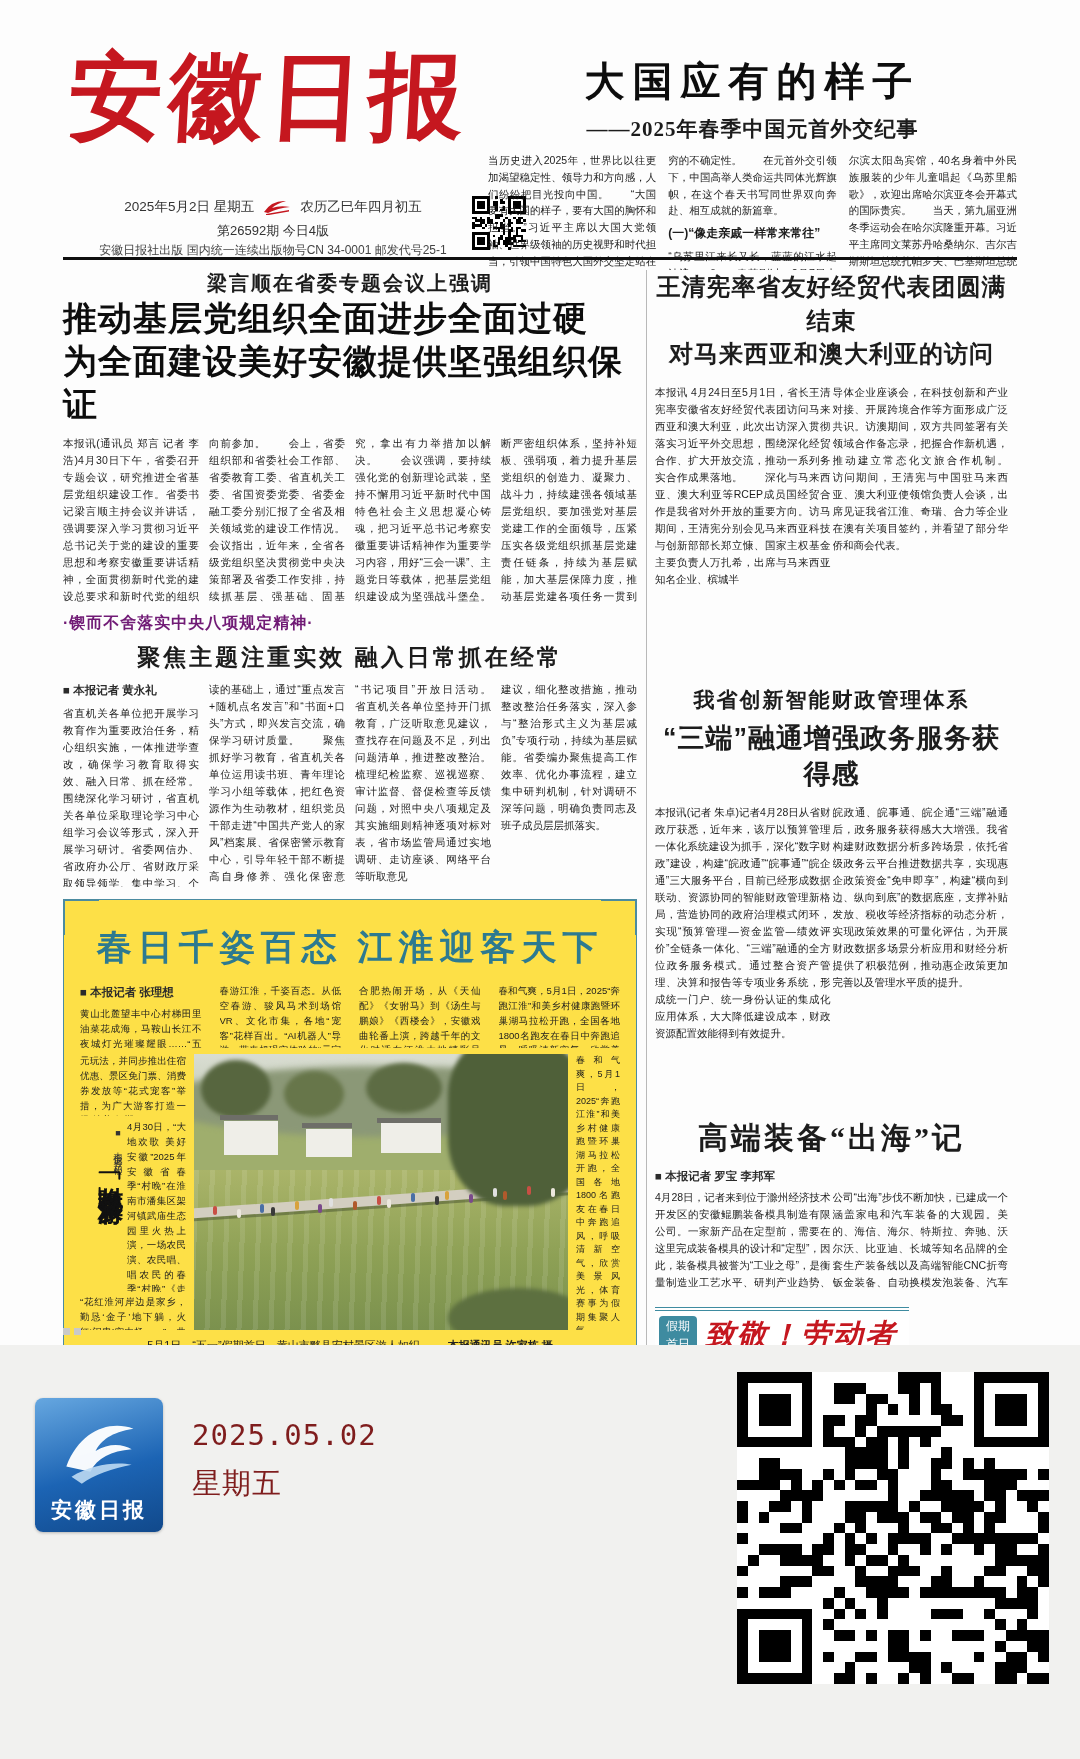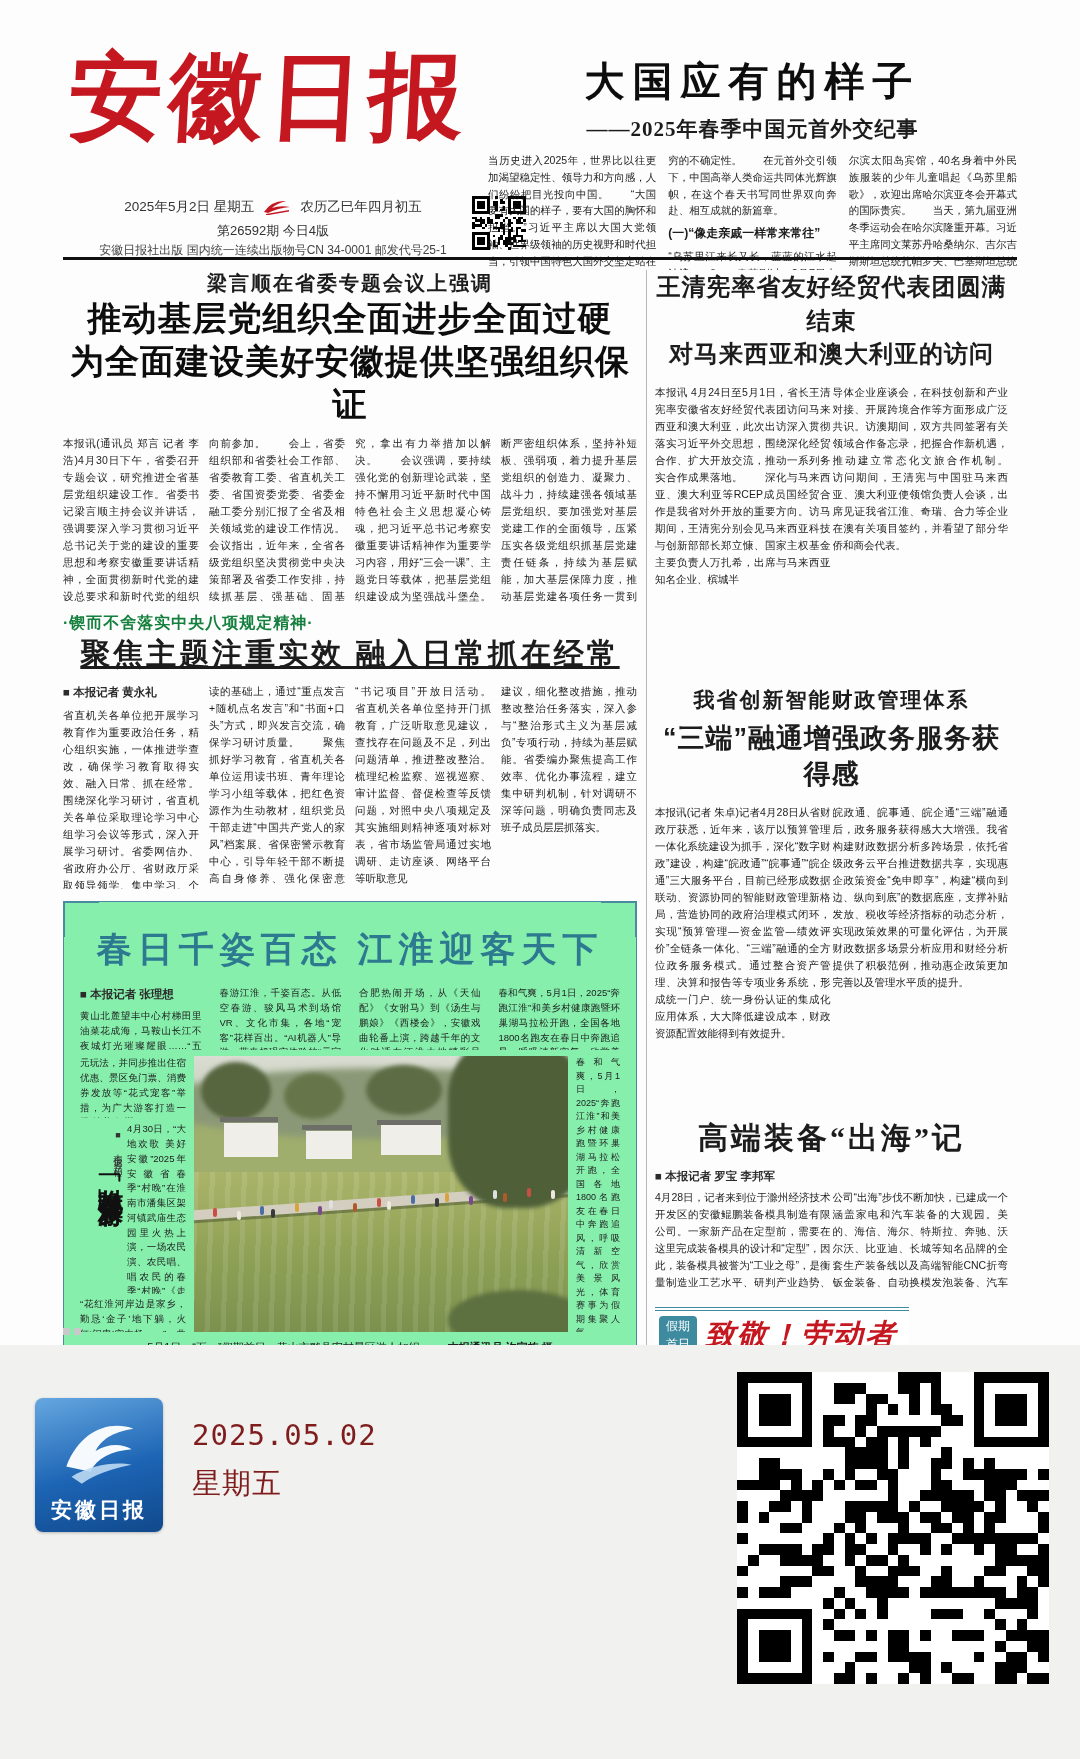--- a/index.html
+++ b/index.html
@@ -24,26 +24,26 @@
   .dip-head { font-weight:bold; font-size:12px; text-align:left; margin:5px 0; }
 
   .black-rule { position:absolute; left:63px; top:257px; width:954px; height:3px; background:#101010; }
 
   
   .main-row { position:absolute; left:63px; top:270px; width:954px; display:flex; }
   .main-left { width:574px; }
   .main-right { width:362px; margin-left:9px; border-left:1px solid #b9b9b9; padding-left:8px; }
 
   .kicker { font-family:"Liberation Serif", serif; font-size:20px; font-weight:bold; text-align:center; letter-spacing:2px; }
-  .lead-h { font-size:34px; font-weight:bold; text-align:center; line-height:1.26; letter-spacing:1px; color:#0d0d0d; }
+  .lead-h { font-size:34px; font-weight:bold; text-align:left; line-height:1.26; letter-spacing:1px; color:#0d0d0d; }
   .cols4 { display:flex; gap:10px; margin-top:10px; overflow:hidden; }
   .cols4 .col { flex:1; font-size:10.5px; line-height:1.62; text-align:justify; overflow:hidden; }
   .lead-cols { height:168px; }
-  .red-kicker { color:#15803d; font-weight:bold; font-size:16px; margin-top:10px; letter-spacing:1px; }
-  .focus-h { font-size:30px; font-weight:bold; text-align:center; letter-spacing:3px;text-decoration:underline; }
+  .red-kicker { color:#701a75; font-weight:bold; font-size:16px; margin-top:10px; letter-spacing:1px; }
+  .focus-h { font-size:23px; font-weight:bold; text-align:center; margin-top:8px; letter-spacing:3px; }
   .focus-cols { height:206px; margin-top:8px; }
   .byline { font-size:11.5px; font-weight:bold; color:#2b2b2b; margin-bottom:5px; }
 
   
   .wang-h { font-size:24px; font-weight:bold; text-align:center; line-height:1.4; letter-spacing:1px; }
   .cols2 { display:flex; gap:2px; overflow:hidden; }
   .cols2 .col { flex:1; font-size:10.5px; line-height:1.62; text-align:justify; overflow:hidden; }
   .wang-cols { height:282px; margin-top:13px; }
   .fin-kicker { font-size:21px; font-weight:bold; text-align:center; margin-top:20px; letter-spacing:2px; }
   .fin-h { font-size:27px; font-weight:bold; text-align:center; margin-top:6px; letter-spacing:1px; }
@@ -51,21 +51,21 @@
   .equip-h { font-family:"Liberation Serif", serif; font-size:30px; font-weight:bold; text-align:center; margin-top:18px; letter-spacing:3px; }
   .equip-by { margin-top:10px; }
   .equip-cols { height:104px; margin-top:2px; }
 
   .special-banner { position:relative; width:254px; height:58px; margin-top:14px; border-top:4px double #3e8ba0; border-bottom:4px double #3e8ba0; background:#fff; display:flex; align-items:center; }
   .sp-tag { width:38px; height:40px; background:#3e8ba0; color:#fff; border-radius:4px; font-size:12px; line-height:1.45; text-align:center; display:flex; align-items:center; justify-content:center; margin:0 8px 0 4px; padding:2px; }
   .sp-title { font-family:"Liberation Serif", serif; font-style:italic; font-weight:bold; font-size:30px; color:#c5171f; letter-spacing:2px; }
   .sp-page { position:absolute; right:6px; bottom:3px; font-size:10px; color:#c5171f; font-weight:bold; }
 
   
-  .feature-box { position:relative; margin-top:12px; width:574px; height:464px; border:1px solid #4b8ba0; padding:10px 16px; background:#86efac; }
+  .feature-box { position:relative; margin-top:12px; width:574px; height:464px; border:1px solid #4b8ba0; padding:10px 16px; background:#fde047; }
   .feature-box::before { content:""; position:absolute; left:-1px; top:-1px; width:34px; height:34px; border-left:2px solid #4b8ba0; border-top:2px solid #4b8ba0; }
   .feature-box::after { content:""; position:absolute; right:-1px; top:-1px; width:34px; height:34px; border-right:2px solid #4b8ba0; border-top:2px solid #4b8ba0; }
   .feat-h { font-family:"Liberation Serif", serif; font-size:35px; font-weight:bold; color:#2d7a90; text-align:center; letter-spacing:6px; margin-top:14px; }
   .feat-cols { display:flex; gap:18px; margin-top:13px; height:64px; overflow:hidden; }
   .feat-cols .col { flex:1; font-size:9.5px; line-height:1.55; text-align:justify; overflow:hidden; }
   .feat-row { display:flex; gap:8px; margin-top:6px; height:276px; }
   .feat-leftcol { width:106px; display:flex; flex-direction:column; overflow:hidden; }
   .flc-top { font-size:9.5px; line-height:1.55; text-align:justify; height:62px; overflow:hidden; }
   .flc-mid { display:flex; height:172px; margin-top:4px; }
   .vtitle-wrap { writing-mode:vertical-rl; display:flex; gap:2px; width:44px; }

